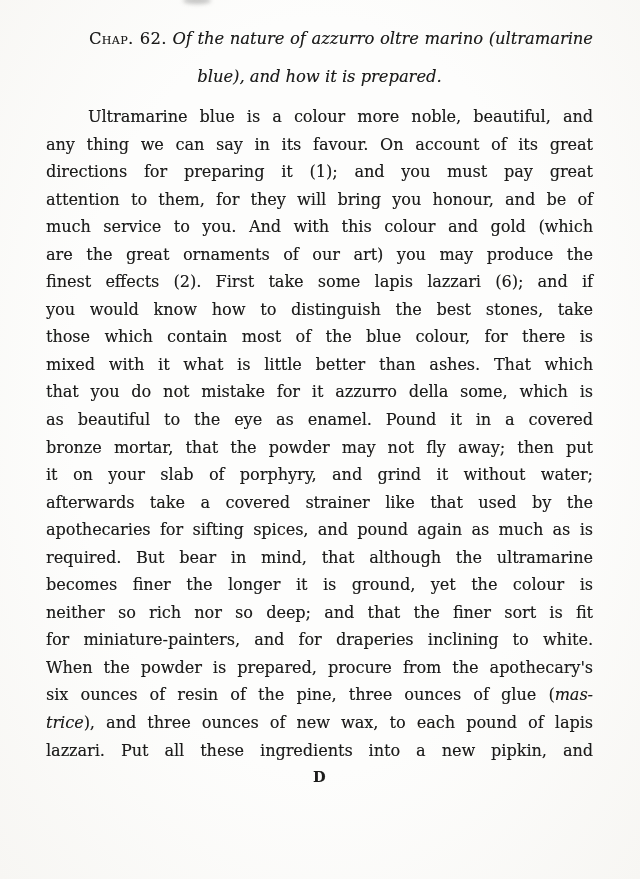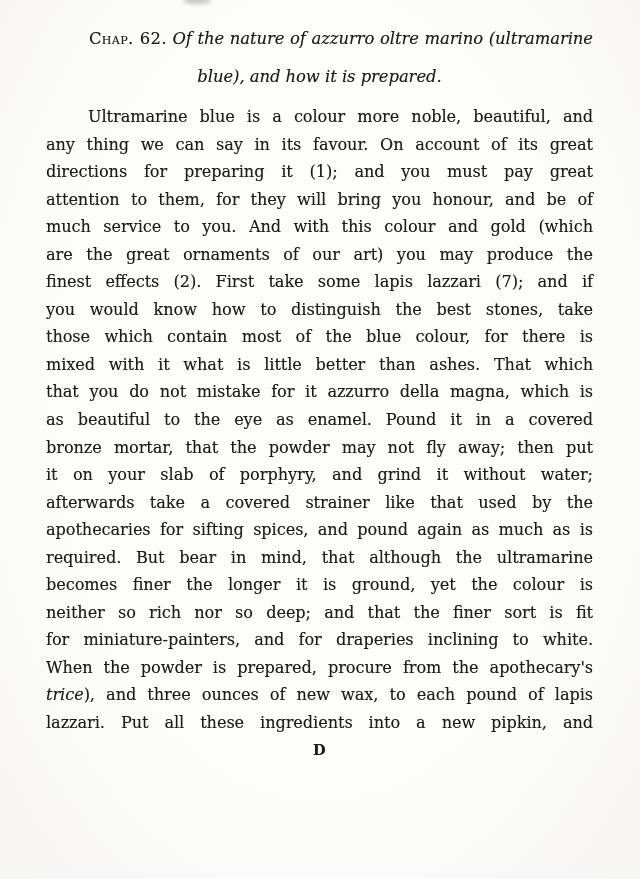--- a/index.html
+++ b/index.html
@@ -84,35 +84,36 @@
       <div class="heading-line2">blue), and how it is prepared.</div>
     </div>
 
     <div class="bodytext">
         <div class="line"><span>Ultramarine blue is a colour more noble, beautiful, and</span></div>
         <div class="line"><span>any thing we can say in its favour.  On account of its great</span></div>
         <div class="line"><span>directions for preparing it (1); and you must pay great</span></div>
         <div class="line"><span>attention to them, for they will bring you honour, and be of</span></div>
         <div class="line"><span>much service to you.  And with this colour and gold (which</span></div>
         <div class="line"><span>are the great ornaments of our art) you may produce the</span></div>
-        <div class="line"><span>finest effects (2).  First take some lapis lazzari (7); and if</span></div>
+        <div class="line"><span>finest effects (2).  First take some lapis lazzari (6); and if</span></div>
         <div class="line"><span>you would know how to distinguish the best stones, take</span></div>
         <div class="line"><span>those which contain most of the blue colour, for there is</span></div>
         <div class="line"><span>mixed with it what is little better than ashes.  That which</span></div>
-        <div class="line"><span>that you do not mistake for it azzurro della magna, which is</span></div>
+        <div class="line"><span>that you do not mistake for it azzurro della some, which is</span></div>
         <div class="line"><span>as beautiful to the eye as enamel.  Pound it in a covered</span></div>
         <div class="line"><span>bronze mortar, that the powder may not fly away; then put</span></div>
         <div class="line"><span>it on your slab of porphyry, and grind it without water;</span></div>
         <div class="line"><span>afterwards take a covered strainer like that used by the</span></div>
         <div class="line"><span>apothecaries for sifting spices, and pound again as much as is</span></div>
         <div class="line"><span>required.  But bear in mind, that although the ultramarine</span></div>
         <div class="line"><span>becomes finer the longer it is ground, yet the colour is</span></div>
         <div class="line"><span>neither so rich nor so deep; and that the finer sort is fit</span></div>
         <div class="line"><span>for miniature-painters, and for draperies inclining to white.</span></div>
         <div class="line"><span>When the powder is prepared, procure from the apothecary's</span></div>
+        <div class="line"><span>six ounces of resin of the pine, three ounces of glue (</span><span class="it">mas-</span></div>
         <div class="line"><span class="it">trice</span><span>), and three ounces of new wax, to each pound of lapis</span></div>
         <div class="line"><span>lazzari.  Put all these ingredients into a new pipkin, and</span></div>
       </div>
 
     <div class="signature-mark">D</div>
 
   </div>
 </div>
 
 </body></html>

